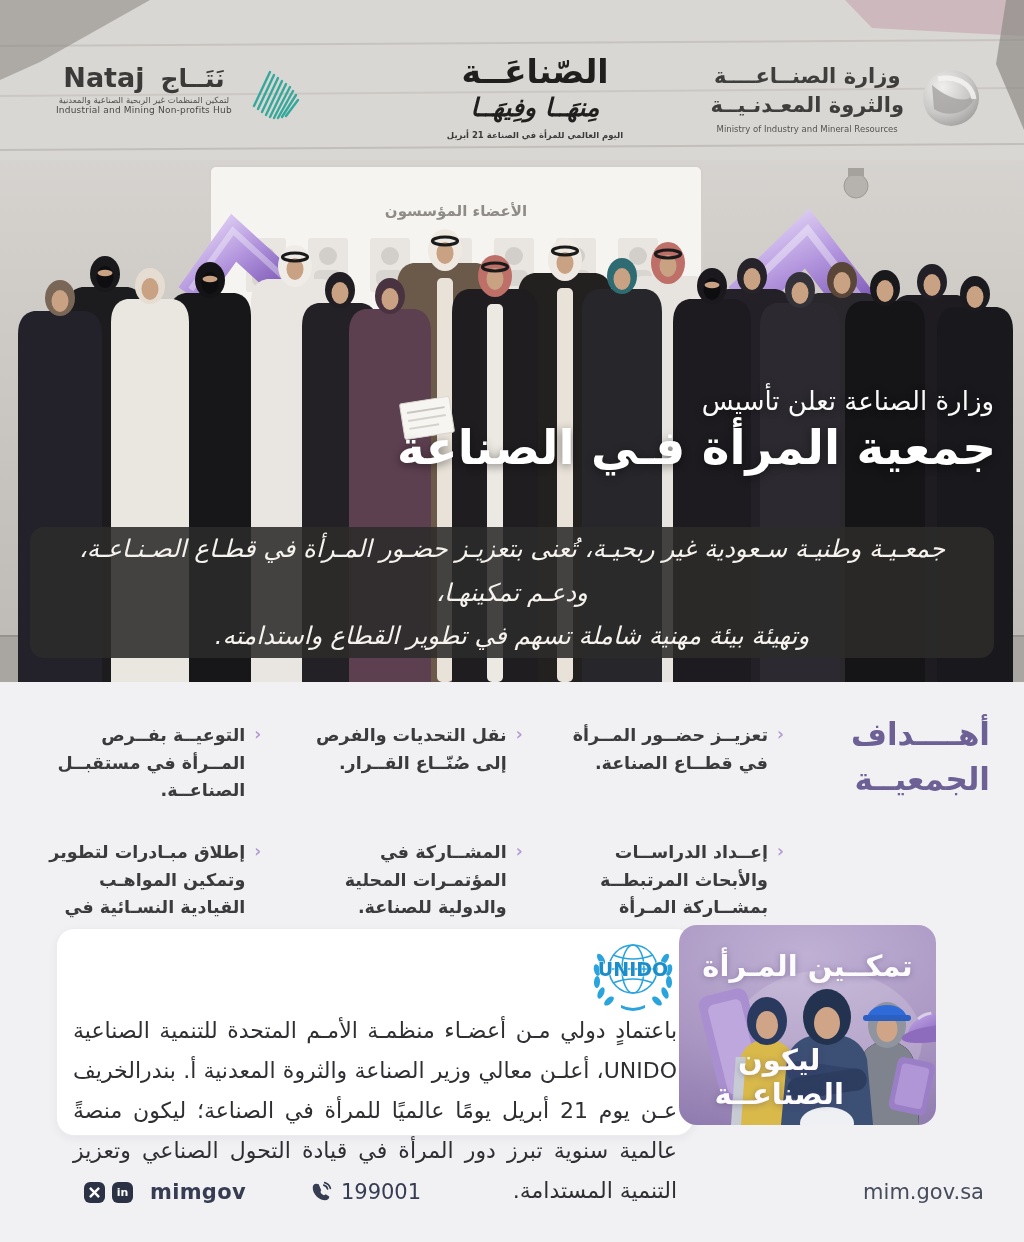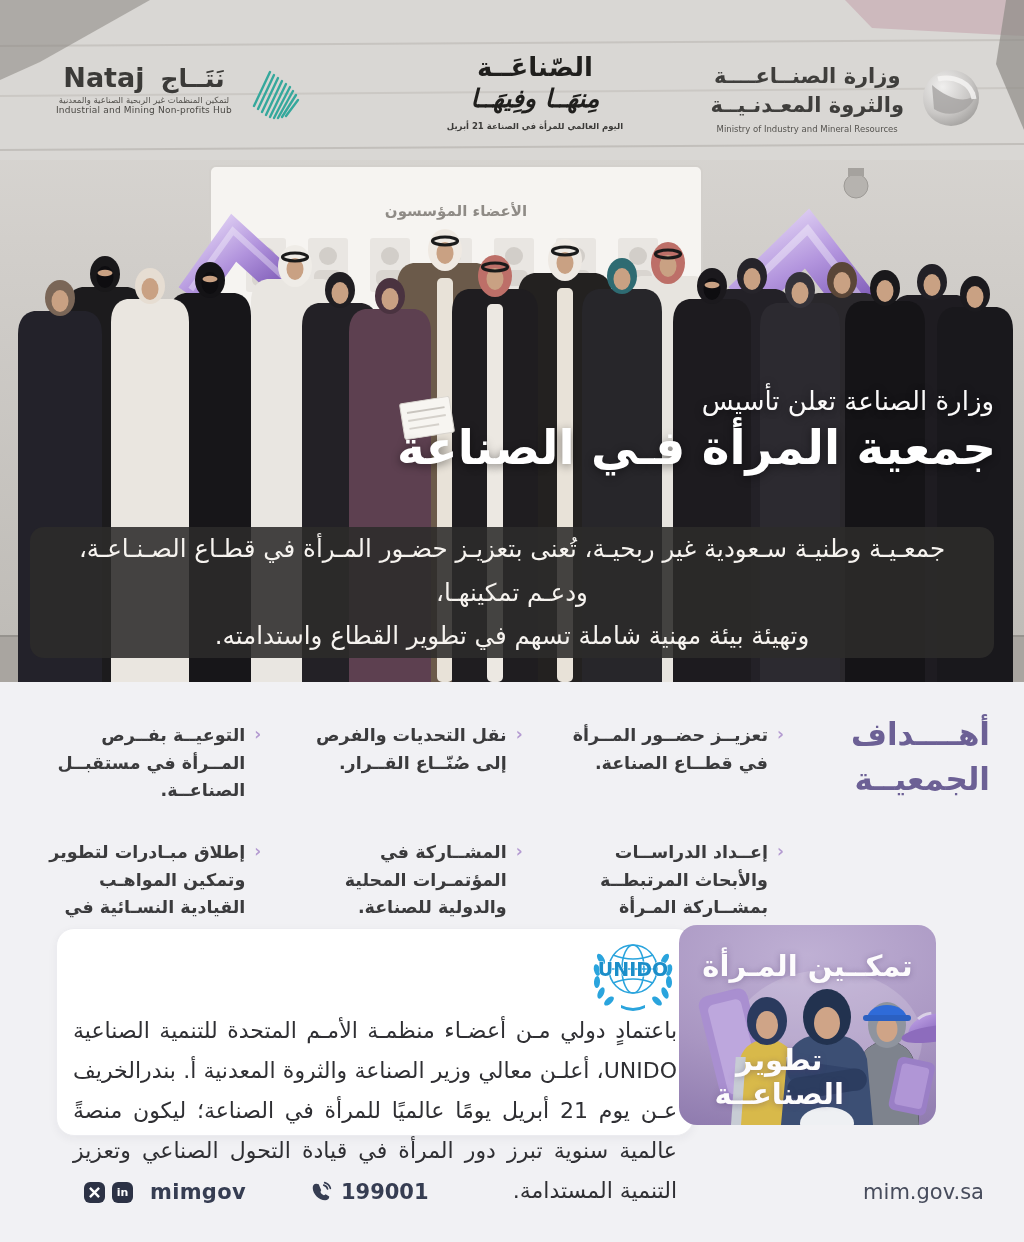--- a/index.html
+++ b/index.html
@@ -14,36 +14,36 @@
   
   .logo-nataj { position:absolute; top:62px; left:56px; display:flex; gap:14px; align-items:flex-start; }
   .nataj-text { text-align:center; }
   .nataj-name { display:flex; gap:16px; align-items:baseline; justify-content:center;
                 color:#3b3a38; font-size:27px; font-weight:600; }
   .nataj-name .ar { font-size:25px; }
   .nataj-tag-ar { margin-top:2px; font-size:8.5px; color:#55534f; direction:rtl; }
   .nataj-tag-en { font-size:9px; color:#4a4844; letter-spacing:.2px; }
   .logo-campaign { position:absolute; top:52px; left:430px; width:210px; text-align:center;
                    color:#201f1d; direction:rtl; }
-  .camp-l1 { font-size:26px; font-weight:800; letter-spacing:1px; }
+  .camp-l1 { font-size:33px; font-weight:800; letter-spacing:1px; }
   .camp-l2 { font-size:25px; font-weight:800; font-style:italic; margin-top:2px; }
   .camp-tag { font-size:8.5px; font-weight:600; margin-top:8px; color:#3c3b39; }
   .logo-ministry { position:absolute; top:62px; right:40px; display:flex; gap:14px; align-items:center; }
   .min-text { text-align:center; direction:rtl; color:#3f3e3c; }
   .min-ar { font-size:21px; font-weight:700; line-height:1.4; }
   .min-en { font-size:8.5px; color:#55534f; margin-top:3px; direction:ltr; }
 
   
   .hero-kicker { position:absolute; top:386px; right:30px; color:#fbfafa; font-size:26px;
                  font-weight:500; direction:rtl; text-shadow:0 1px 8px rgba(0,0,0,.45); }
   .hero-title  { position:absolute; top:420px; right:28px; color:#ffffff; font-size:47px;
                  font-weight:800; direction:rtl; text-shadow:0 2px 10px rgba(0,0,0,.45); }
   .hero-box { position:absolute; top:527px; left:30px; width:964px; height:131px;
               background:rgba(44,43,42,.88); border-radius:14px; display:flex; flex-direction:column;
-              justify-content:center; align-items:center; direction:rtl; padding:0 34px; }
+              justify-content:center; align-items:center; direction:rtl; padding:0 34px;font-style:italic; }
   .hero-box div { color:#f6f3ef; font-size:24.5px; line-height:1.78; text-align:center; font-weight:500; }
 
   
   .goals { position:absolute; top:712px; right:34px; left:34px; direction:rtl;
            display:flex; gap:44px; }
   .goals-heading { width:162px; flex:0 0 auto; color:#6c6095; font-size:31px; font-weight:800;
                    line-height:1.45; text-align:right; }
   .goals-grid { flex:1; display:grid; grid-template-columns:repeat(3,1fr);
                 column-gap:34px; row-gap:34px; padding-top:10px; }
   .goal { display:flex; gap:9px; align-items:flex-start; text-align:right;
@@ -68,21 +68,21 @@
             font-size:29px; font-weight:800; direction:rtl; text-shadow:0 1px 6px rgba(80,60,110,.4); }
 
   
   .footer { position:absolute; left:56px; right:40px; top:1172px; height:40px;
             display:flex; align-items:center; }
   .soc { display:flex; align-items:center; gap:7px;padding-left:28px; }
   .icon-sq { width:21px; height:21px; border-radius:6px; background:#2c3245;
              display:flex; align-items:center; justify-content:center; }
   .handle { margin-left:10px; color:#363d52; font-size:21px; font-weight:600; letter-spacing:.3px; }
   .phone-wrap { display:flex; align-items:center; gap:9px; margin-left:64px; }
-  .phone-num { color:#363d52; font-size:21px; font-weight:700; }
+  .phone-num { color:#363d52; font-size:21px; font-weight:400; }
   .site { margin-left:auto; color:#474c5c; font-size:21px; font-weight:500; }
 </style>
 </head>
 <body>
 
 <div class="page">
 
   <div class="photo">
     <svg width="1024" height="682" viewBox="0 0 1024 682">
       <defs>
@@ -473,21 +473,21 @@
         <ellipse cx="148" cy="198" rx="27" ry="16" fill="#eef0f3"></ellipse>
       </g>
 
       <g transform="translate(254,100) rotate(-8)">
         <path d="M-26,8 a26,19 0 0 1 52,0 Z" fill="url(#hat)"></path>
         <ellipse cx="0" cy="9" rx="33" ry="8" fill="#8d6cbd"></ellipse>
         <path d="M-14,-8 a18,12 0 0 1 14,-4" stroke="rgba(255,255,255,0.55)" stroke-width="3" fill="none"></path>
       </g>
     </svg>
     <div class="emp-l1">تمكــين المـرأة</div>
-    <div class="emp-l2">تطوير الصناعــة</div>
+    <div class="emp-l2">ليكون الصناعــة</div>
   </div>
 
   <div class="footer">
     <div class="soc">
       <div class="icon-sq">
         <svg width="11" height="11" viewBox="0 0 12 12">
           <path d="M1,1 L11,11 M11,1 L1,11" stroke="#ffffff" stroke-width="2.6"></path>
         </svg>
       </div>
       <div class="icon-sq">

